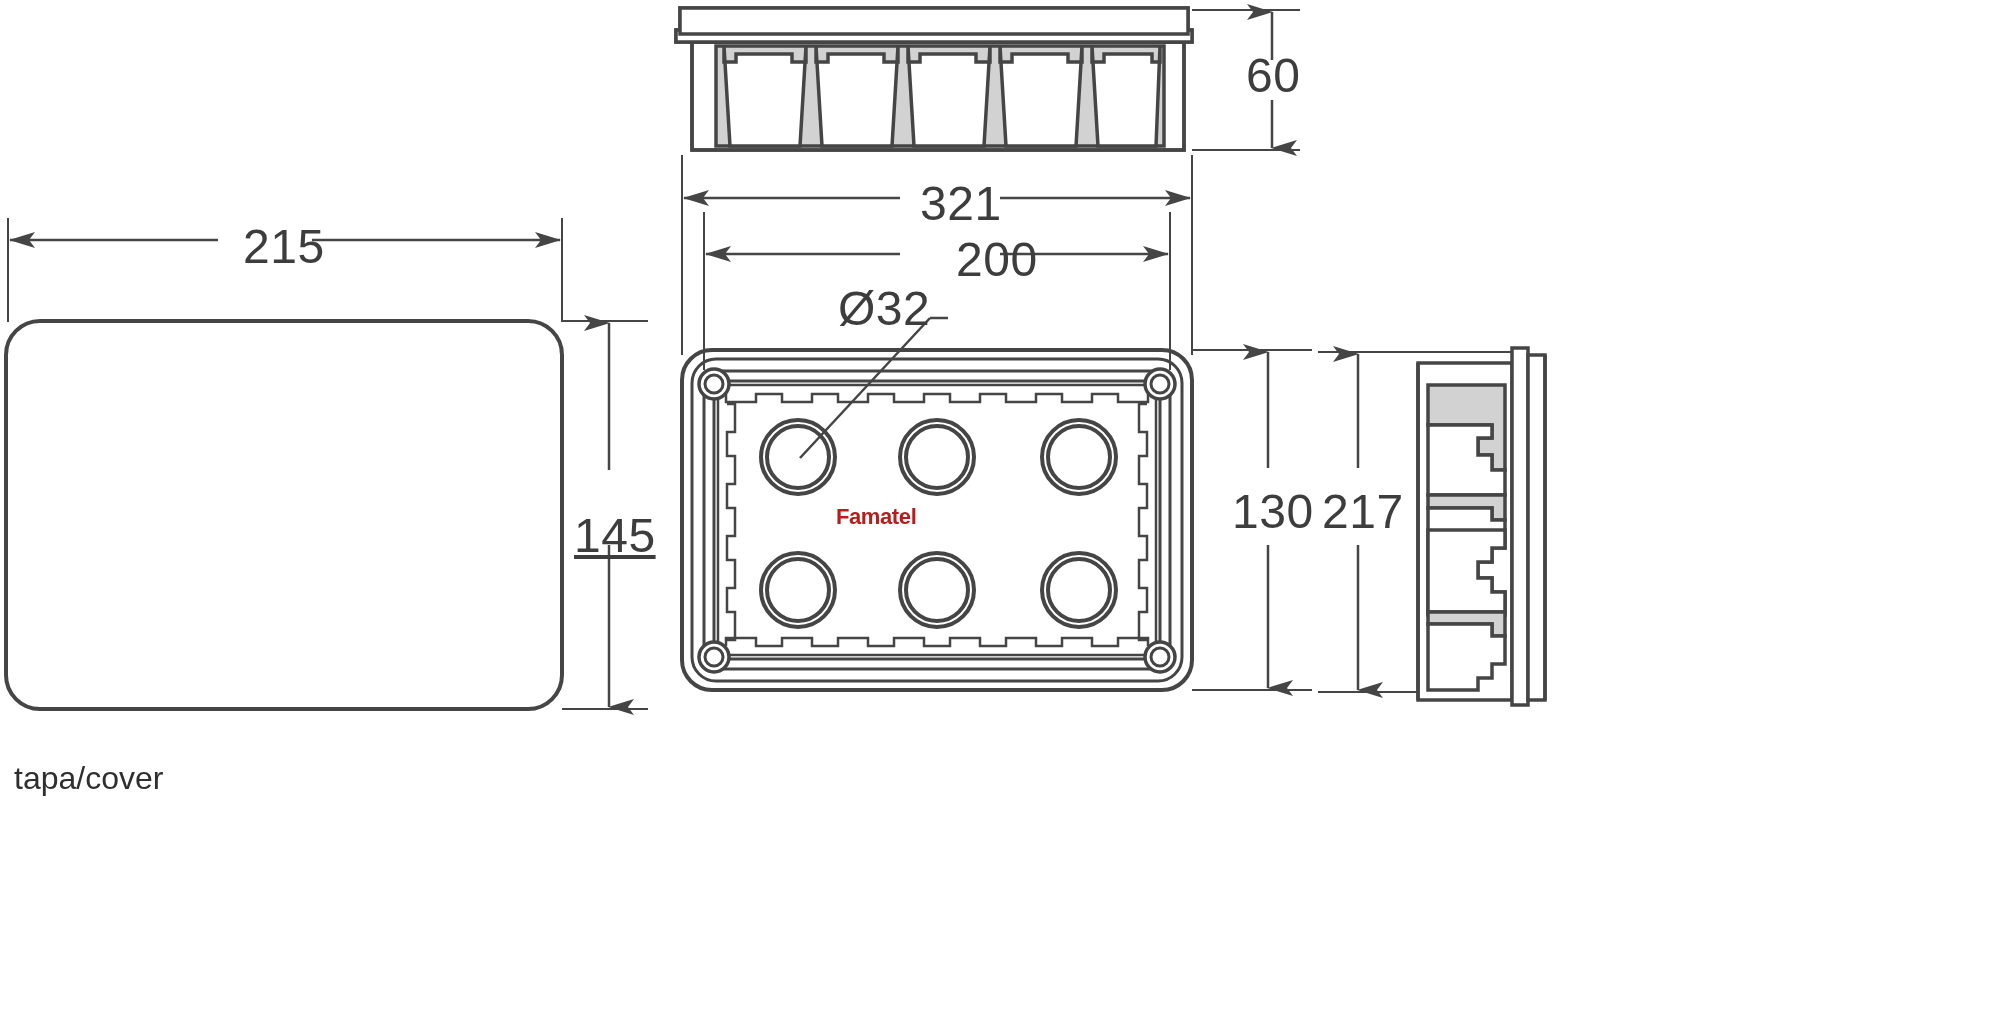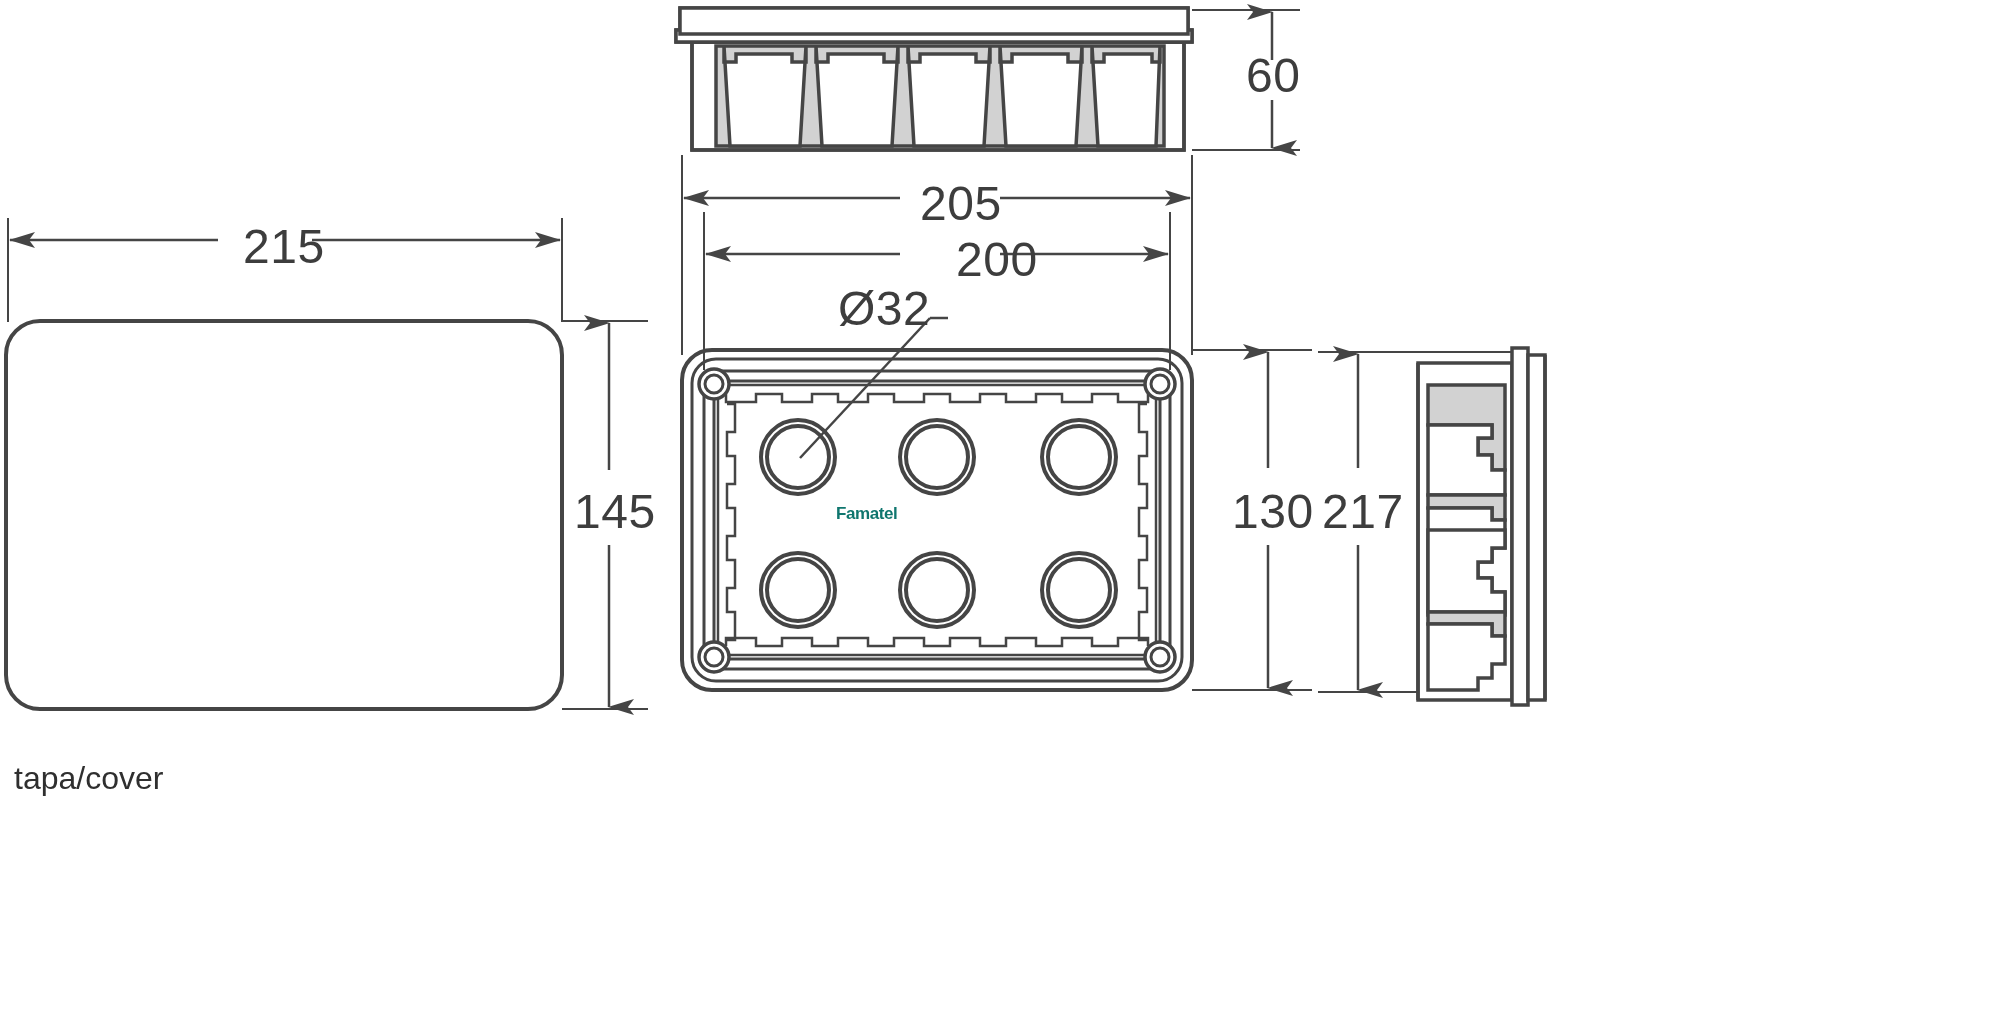--- a/index.html
+++ b/index.html
@@ -17,23 +17,23 @@
   .caption{
     position:absolute;
     font-family:"Liberation Sans", sans-serif;
     font-size:32px;
     color:#2f2f2f;
     white-space:nowrap;
   }
   .logo-text{
     position:absolute;
     font-family:"Liberation Sans", sans-serif;
-    font-size:17px;
+    font-size:22px;
     font-weight:bold;
-    color:#0f766e;
+    color:#b91c1c;
     letter-spacing:-0.4px;
     white-space:nowrap;
   }
 </style>
 </head>
 <body>
 
 <svg id="sheet" viewBox="0 0 2000 1022" xmlns="http://www.w3.org/2000/svg">
 
   <defs>
@@ -302,25 +302,25 @@
       <line x1="1418" y1="363" x2="1418" y2="700" stroke-width="3.5"></line>
 
       <line x1="1545" y1="355" x2="1545" y2="700" stroke-width="3.5"></line>
     </g>
 
   </g>
 </svg>
 
 <div class="dim-text" style="left:243px;top:219px;">215</div>
 
-<div class="dim-text" style="left:574px;top:484px;">145</div>
+<div class="dim-text" style="left:574px;top:508px;text-decoration:underline;">145</div>
 
 <div class="dim-text" style="left:1246px;top:48px;">60</div>
 
-<div class="dim-text" style="left:920px;top:176px;">205</div>
+<div class="dim-text" style="left:920px;top:176px;">321</div>
 
 <div class="dim-text" style="left:956px;top:232px;">200</div>
 
 <div class="dim-text" style="left:838px;top:281px;">Ø32</div>
 
 <div class="dim-text" style="left:1232px;top:484px;">130</div>
 
 <div class="dim-text" style="left:1322px;top:484px;">217</div>
 
 <div class="logo-text" style="left:836px;top:504px;">Famatel</div>

